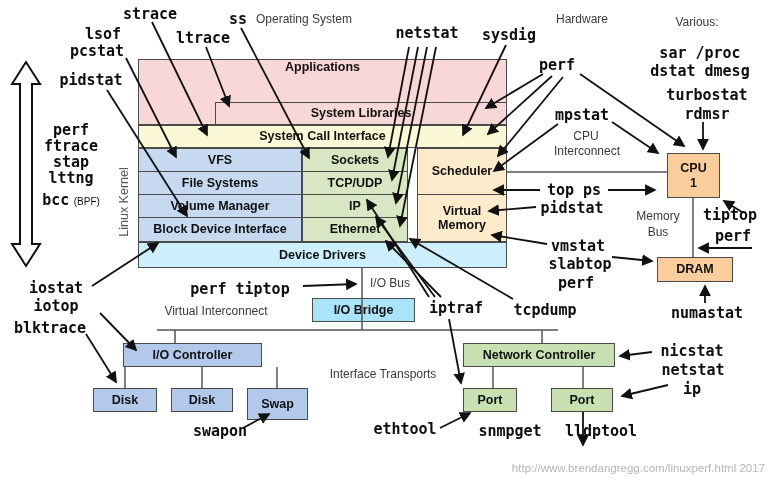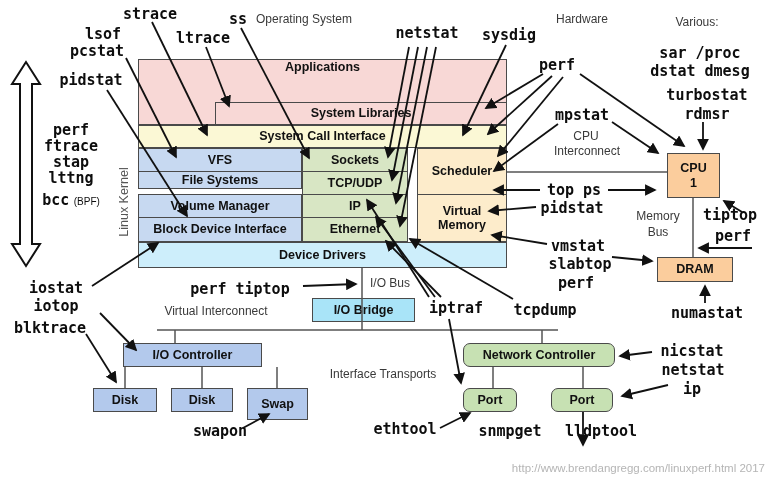--- a/index.html
+++ b/index.html
@@ -11,42 +11,42 @@
          white-space:pre-line; line-height:1.15; }
   .pink   { background:#f8d8d6; }
   .yellow { background:#fbf8d5; }
   .blue   { background:#c7d9f1; }
   .green  { background:#d8e6c4; }
   .tan    { background:#fdeccb; }
   .cyan   { background:#cdeefb; }
   .orange { background:#fbcd9d; }
   .bridge { background:#a9e4f8; }
   .hwblue { background:#b3c9ec; }
-  .hwgreen{ background:#c7e1b3;border-radius:7px; }
+  .hwgreen{ background:#c7e1b3; }
   .lbl { position:absolute; transform:translate(-50%,-50%); white-space:nowrap; }
   .mono { font:bold 15px "DejaVu Sans Mono", monospace; color:#0d0d0d; }
   .sans { font:400 12px "Liberation Sans", sans-serif; color:#3a3a3a; }
   .small{ font:400 10px "Liberation Sans", sans-serif; color:#0d0d0d; }
   .vert { transform:translate(-50%,-50%) rotate(-90deg); font:400 12.5px "Liberation Sans", sans-serif; color:#555; }
   .credit { position:absolute; transform:none; right:5px; top:462px;
             font:400 11.5px "Liberation Sans", sans-serif; color:#b5b5b5; }
   svg.overlay { position:absolute; left:0; top:0; pointer-events:none; }
   .apps { align-items:flex-start; }
 </style>
 </head>
 <body>
 
 <div id="canvas">
 
   <div class="box pink apps" style="left:138px; top:59px;  width:369px; height:66px;">Applications</div>
   <div class="box pink" style="left:215px; top:102px; width:292px; height:23px;">System Libraries</div>
   <div class="box yellow" style="left:138px; top:125px; width:369px; height:23px;">System Call Interface</div>
 
   <div class="box blue" style="left:138px; top:148px; width:164px; height:24px;">VFS</div>
-  <div class="box blue" style="left:138px; top:171px; width:164px; height:18px;">File Systems</div>
+  <div class="box blue" style="left:138px; top:171px; width:164px; height:24px;">File Systems</div>
   <div class="box blue" style="left:138px; top:194px; width:164px; height:24px;">Volume Manager</div>
   <div class="box blue" style="left:138px; top:217px; width:164px; height:25px;">Block Device Interface</div>
 
   <div class="box green" style="left:302px; top:148px; width:106px; height:24px;">Sockets</div>
   <div class="box green" style="left:302px; top:171px; width:106px; height:24px;">TCP/UDP</div>
   <div class="box green" style="left:302px; top:194px; width:106px; height:24px;">IP</div>
   <div class="box green" style="left:302px; top:217px; width:106px; height:25px;">Ethernet</div>
 
   <div class="box tan" style="left:417px; top:148px; width:90px; height:47px;">Scheduler</div>
   <div class="box tan" style="left:417px; top:194px; width:90px; height:48px;">Virtual

